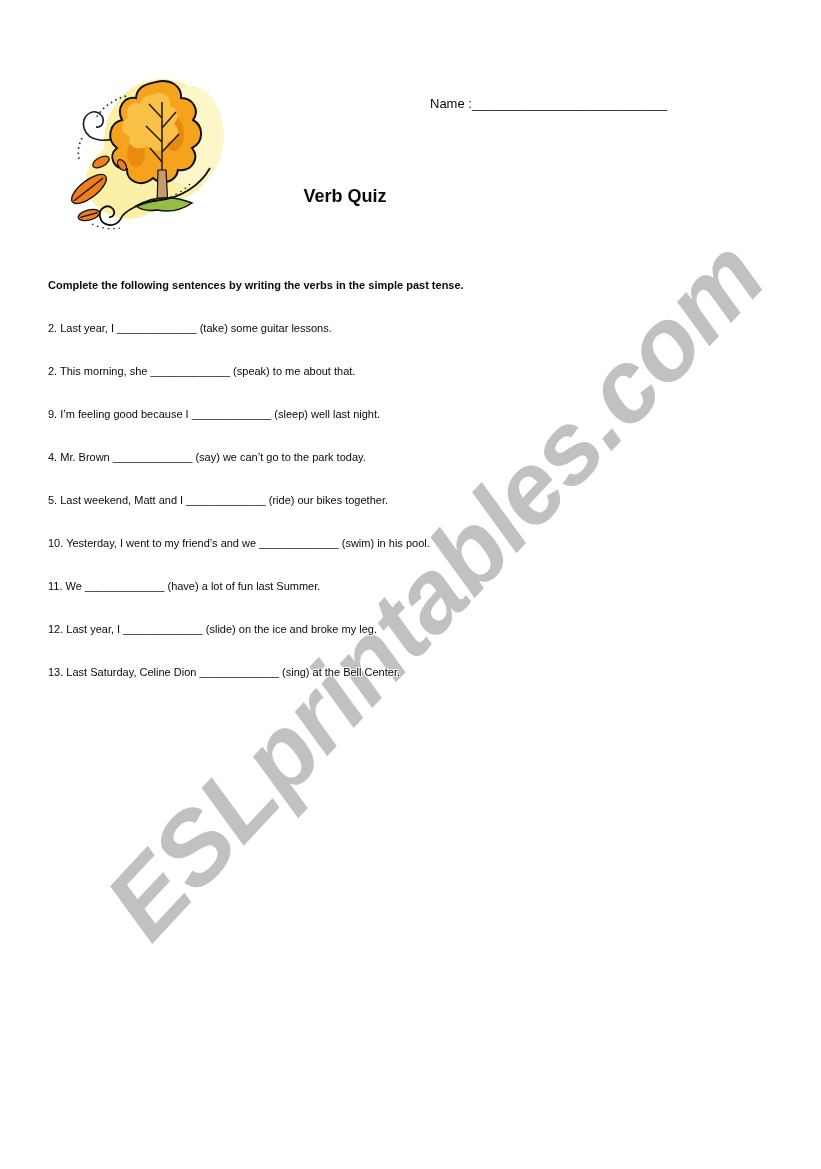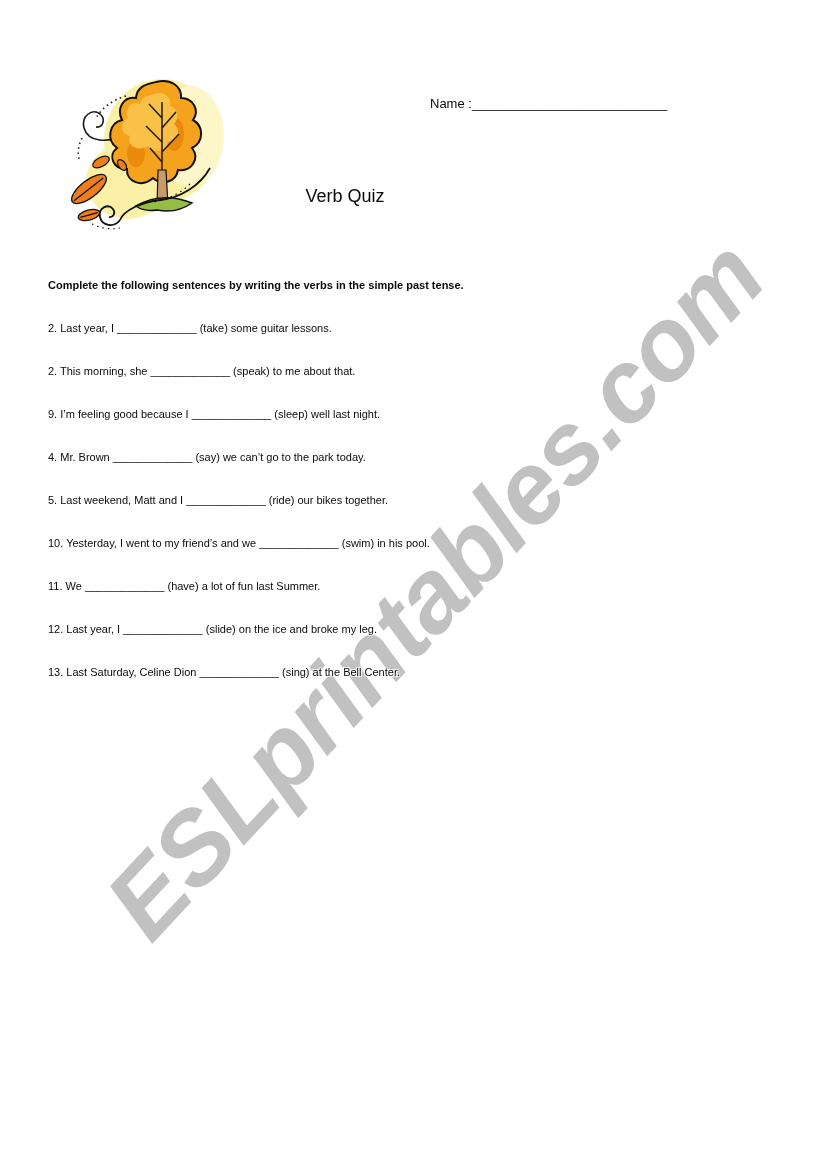--- a/index.html
+++ b/index.html
@@ -42,21 +42,21 @@
     z-index: 2;
     white-space: nowrap;
   }
   .title {
     position: absolute;
     top: 186px;
     left: 0;
     width: 690px;
     text-align: center;
     font-size: 18px;
-    font-weight: normal;
+    font-weight: bold;
     z-index: 2;
   }
   .content {
     position: absolute;
     top: 274px;
     left: 48px;
     width: 705px;
     z-index: 2;
   }
   .content p {

